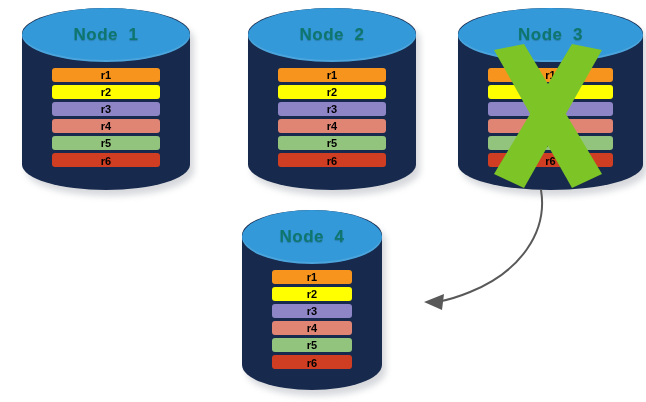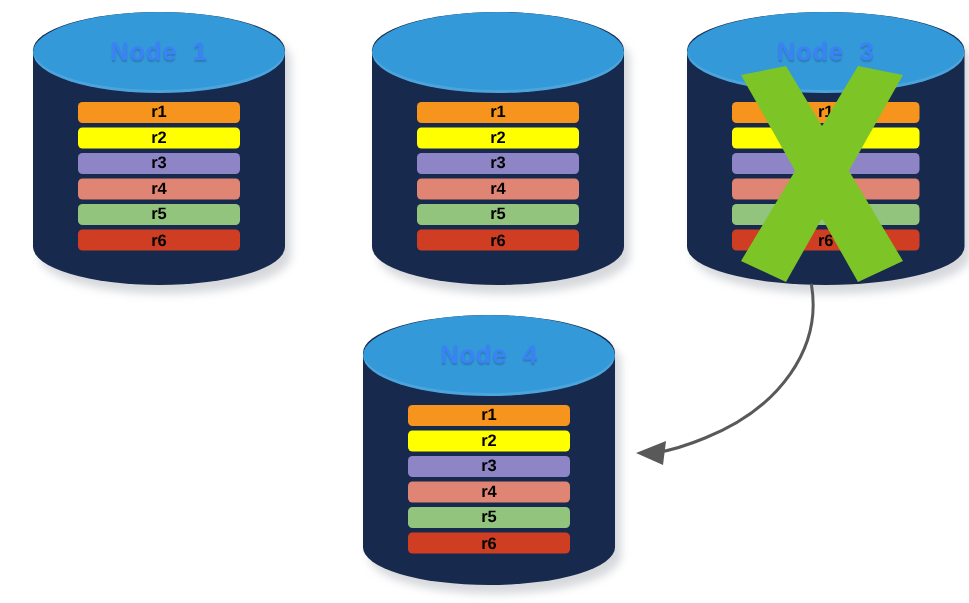--- a/index.html
+++ b/index.html
@@ -28,21 +28,21 @@
   .cyl-top{
     position:absolute;left:0;top:0;width:100%;
     height:54px;
     background:#3399d8;
     border-radius:50%;
     box-shadow:inset 0 -2px 0 rgba(255,255,255,.12);
   }
   .cyl-title{
     position:absolute;left:0;top:0;width:100%;height:54px;
     display:flex;align-items:center;justify-content:center;
-    color:#3b82f6;
+    color:#0f766e;
     font-size:17px;font-weight:bold;
     letter-spacing:.5px;
     text-shadow:0 1px 1px rgba(0,0,0,.18);
     z-index:4;
     white-space:pre;
     text-align:center;
   }
   .rows{
     position:absolute;left:30px;right:30px;
     top:60px;
@@ -93,20 +93,21 @@
       <div class="row" style="background:#cf3e22;">
           <span>r6</span>
         </div>
     </div>
   </div>
 
   <div class="node" style="left:248px;top:8px;width:168px;height:182px;">
     <div class="cyl-shadow"></div>
     <div class="cyl-body"></div>
     <div class="cyl-top"></div>
+    <div class="cyl-title">Node  2</div>
     <div class="rows">
       <div class="row" style="background:#f7941e;">
           <span>r1</span>
         </div>
       <div class="row" style="background:#ffff00;">
           <span>r2</span>
         </div>
       <div class="row" style="background:#8e85c6;">
           <span>r3</span>
         </div>
@@ -149,21 +150,21 @@
     </div>
   </div>
 
   <svg class="xmark" style="left:486px;top:44px;" width="124" height="146" viewBox="0 0 124 146">
     <g fill="#7dc526">
       <polygon points="8,6 38,0 116,130 86,144"></polygon>
       <polygon points="116,6 86,0 8,130 38,144"></polygon>
     </g>
   </svg>
 
-  <div class="node" style="left:242px;top:210px;width:168px;height:180px;">
+  <div class="node" style="left:242px;top:210px;width:140px;height:180px;">
     <div class="cyl-shadow"></div>
     <div class="cyl-body"></div>
     <div class="cyl-top"></div>
     <div class="cyl-title">Node  4</div>
     <div class="rows">
       <div class="row" style="background:#f7941e;">
           <span>r1</span>
         </div>
       <div class="row" style="background:#ffff00;">
           <span>r2</span>

